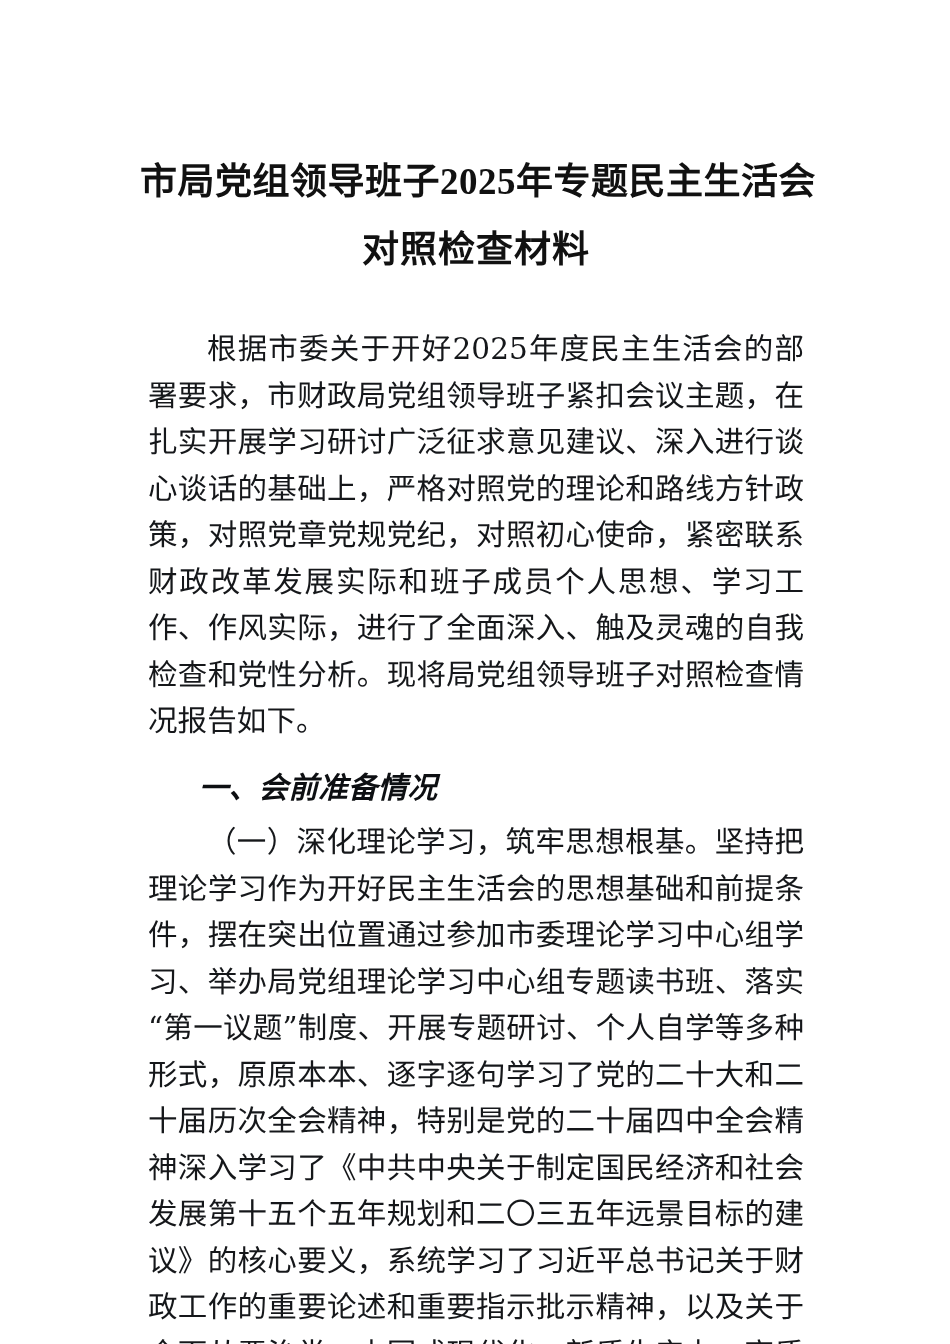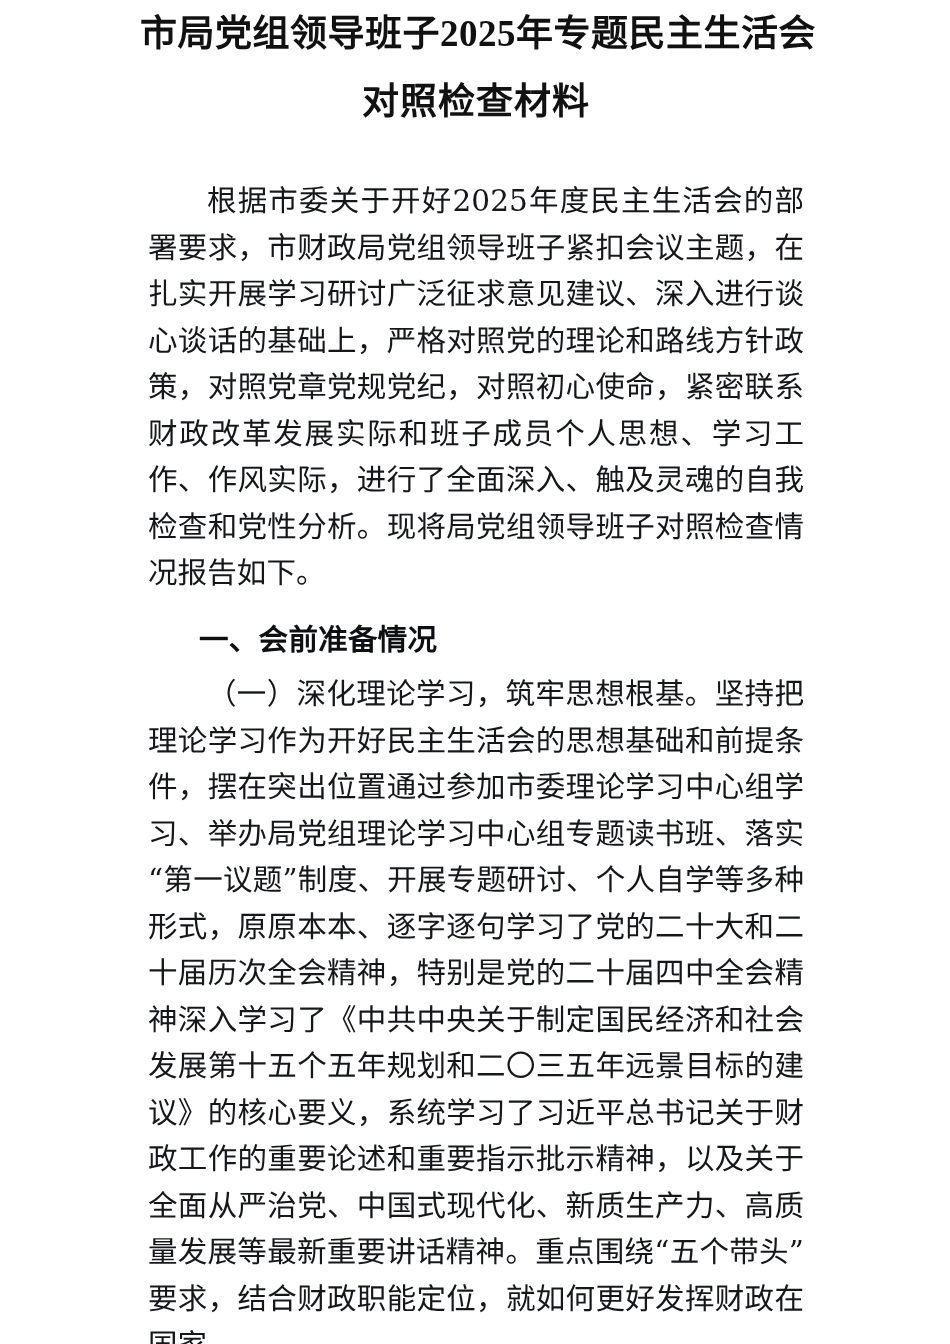--- a/index.html
+++ b/index.html
@@ -28,20 +28,21 @@
   .content {
     position: absolute;
     left: 140px;
     top: 0;
     width: 672px;
   }
 
   
   .doc-title {
     margin: 0;
+    padding-top: 148px;
     font-family: "Liberation Serif", "DejaVu Serif", serif;
     font-weight: 700;
     font-size: 37px;
     line-height: 68px;
     text-align: center;
     letter-spacing: 0.5px;
     color: #111111;
   }
   .doc-title .tline {
     display: block;
@@ -78,20 +79,21 @@
     font-weight: 700;
     font-size: 29.5px;
     line-height: 46.5px;
     text-indent: 2em;
     letter-spacing: 0.3px;
     color: #0d0f12;
   }
 
   .h1-block {
     margin-top: 20px;
+    font-style: italic;
   }
 
   .sub-block {
     margin-top: 0;
   }
 
   
   .clip {
     overflow: hidden;
   }

